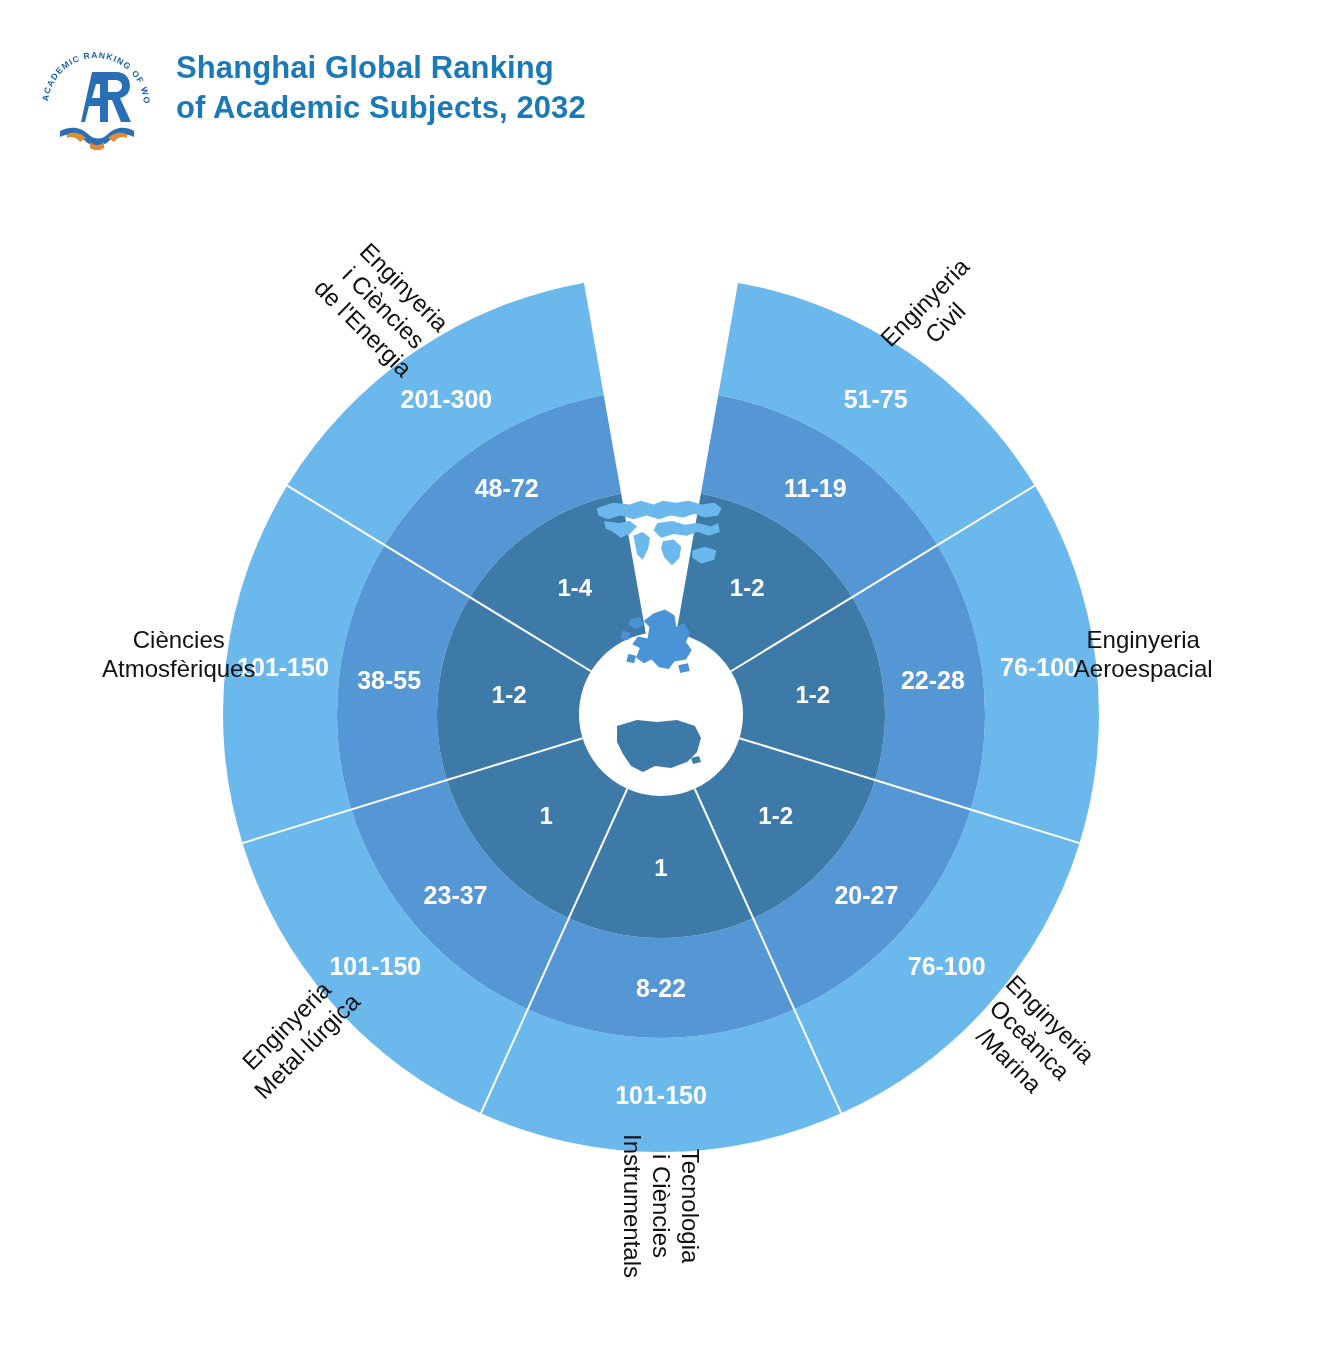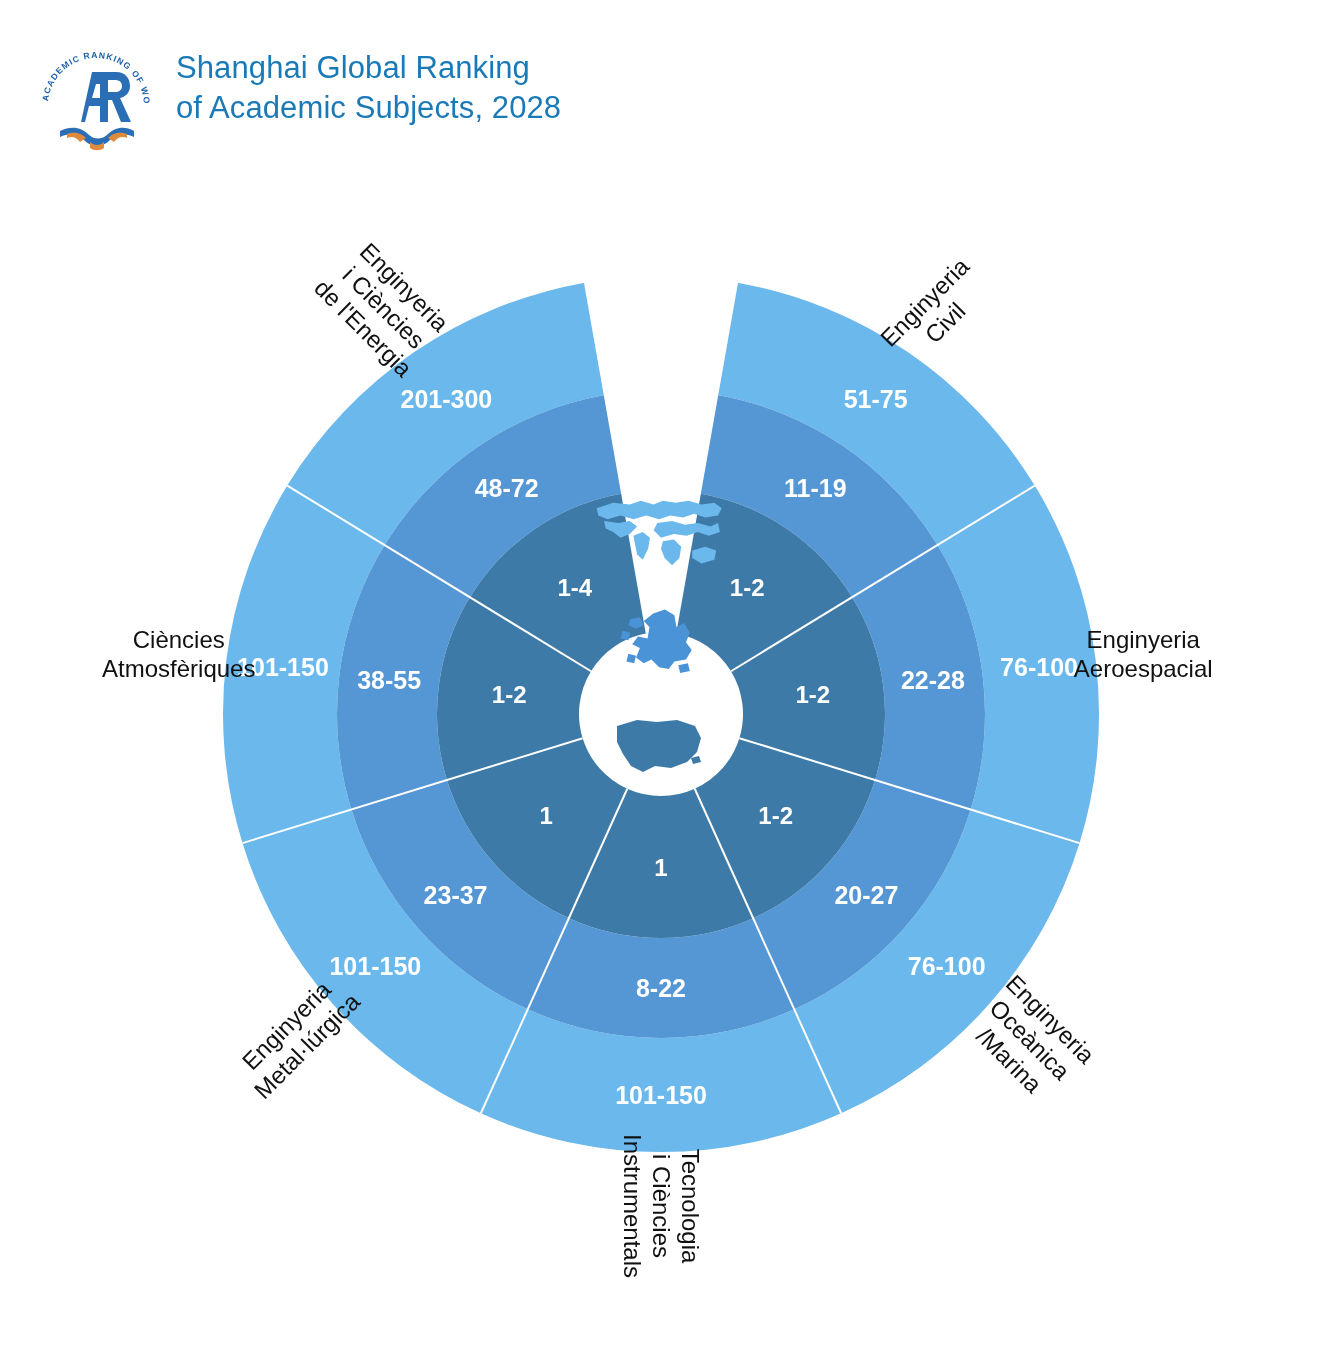--- a/index.html
+++ b/index.html
@@ -7,21 +7,21 @@
     width:1329px;height:1358px;
     background:#ffffff;
     font-family:"Liberation Sans",sans-serif;
     position:relative;overflow:hidden;
   }
   
   #header{position:absolute;left:0;top:0;width:1329px;height:170px;}
   #logo-wrap{position:absolute;left:34px;top:36px;width:124px;height:118px;}
   #title-block{
     position:absolute;left:176px;top:48px;
-    color:#1a7ab8;font-size:31px;font-weight:normal;line-height:1.28;
+    color:#1a7ab8;font-size:31px;font-weight:bold;line-height:1.28;
     letter-spacing:.1px;
   }
   #title-block div{white-space:nowrap;}
   
   #chart{position:absolute;left:0;top:170px;width:1329px;height:1188px;}
   #chart svg{display:block;}
   .ringlabel{
     fill:#ffffff;font-family:"Liberation Sans",sans-serif;
     font-weight:bold;font-size:25px;
     text-anchor:middle;dominant-baseline:central;
@@ -56,21 +56,21 @@
         <path d="M26 95 C38 89 48 92 54 98 C60 104 68 104 74 98 C80 92 90 89 100 95 L100 101 C90 96 82 98 76 104 C68 112 58 112 50 104 C44 98 36 96 26 101 Z" fill="#2a6fb5"></path>
         <path d="M33 98 C42 95 48 98 52 102 L46 106 C42 101 38 100 33 102 Z" fill="#e08a3c"></path>
         <path d="M93 98 C84 95 78 98 74 102 L80 106 C84 101 88 100 93 102 Z" fill="#e08a3c"></path>
         <path d="M56 106 C60 110 66 110 70 106 L70 112 C66 115 60 115 56 112 Z" fill="#e08a3c"></path>
       </g>
     </svg>
   </div>
 
   <div id="title-block">
     <div>Shanghai Global Ranking</div>
-    <div>of Academic Subjects, 2028</div>
+    <div>of Academic Subjects, 2032</div>
   </div>
 </div>
 
 <div id="chart">
   <svg width="1329" height="1188" viewBox="0 0 1329 1188">
 
     <g id="rings">
         <path d="M737.0579018181155,112.65420418065287 A438,438 0 0 1 1034.7414061548843,315.6113809197799 L937.4662456488185,375.0549941050426 A324,324 0 0 0 717.2620095640855,224.92228802404458 Z" fill="#6ab8ec"></path>
         <path d="M717.2620095640855,224.92228802404458 A324,324 0 0 1 937.4662456488185,375.0549941050426 L852.1371574856029,427.19851444299246 A224,224 0 0 0 699.8971917973925,323.4030633252654 Z" fill="#5596d4"></path>
         <path d="M699.8971917973925,323.4030633252654 A224,224 0 0 1 852.1371574856029,427.19851444299246 L730.9698522938368,501.24231332288116 A82,82 0 0 0 675.2391505686883,463.2457642529989 Z" fill="#3d7aa8"></path>

